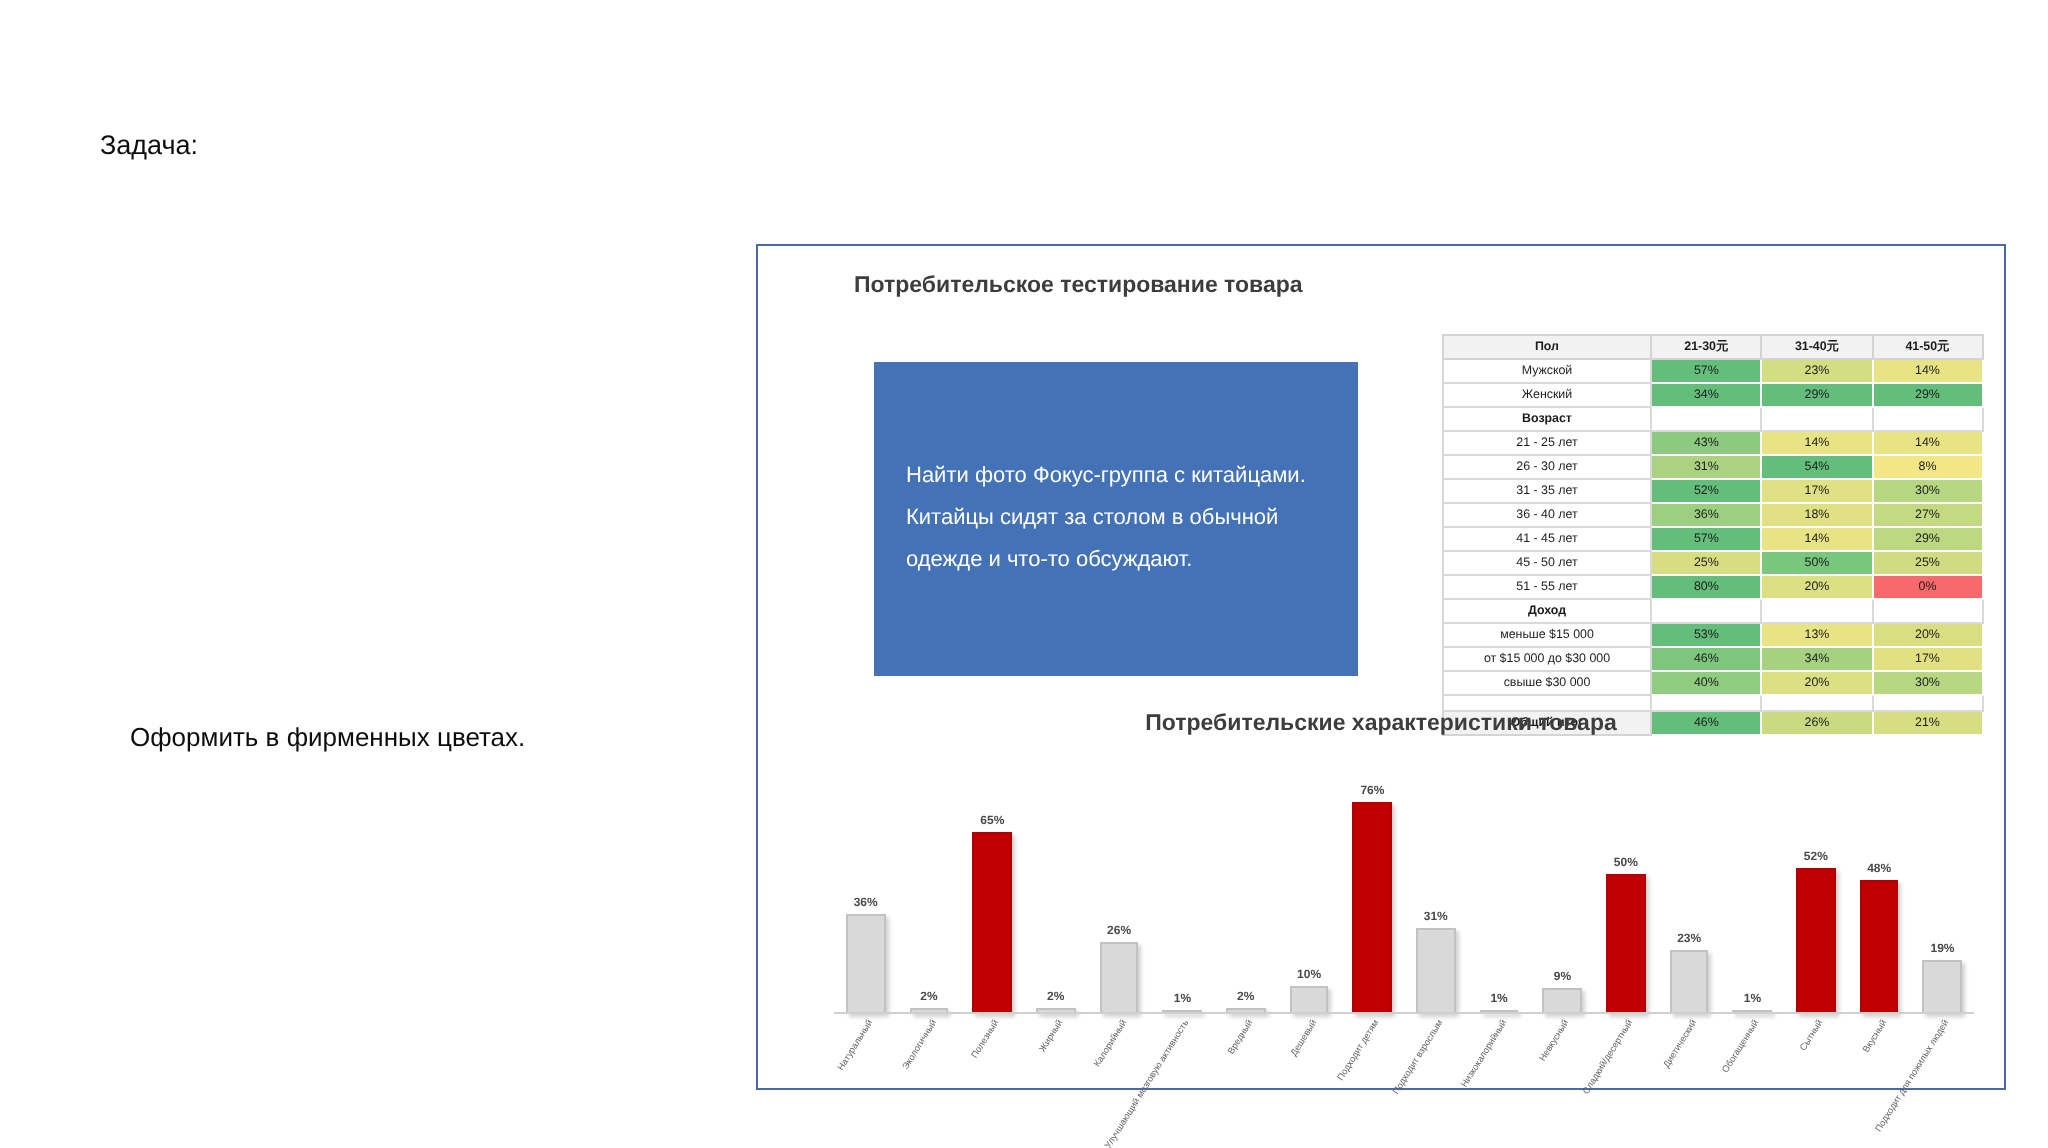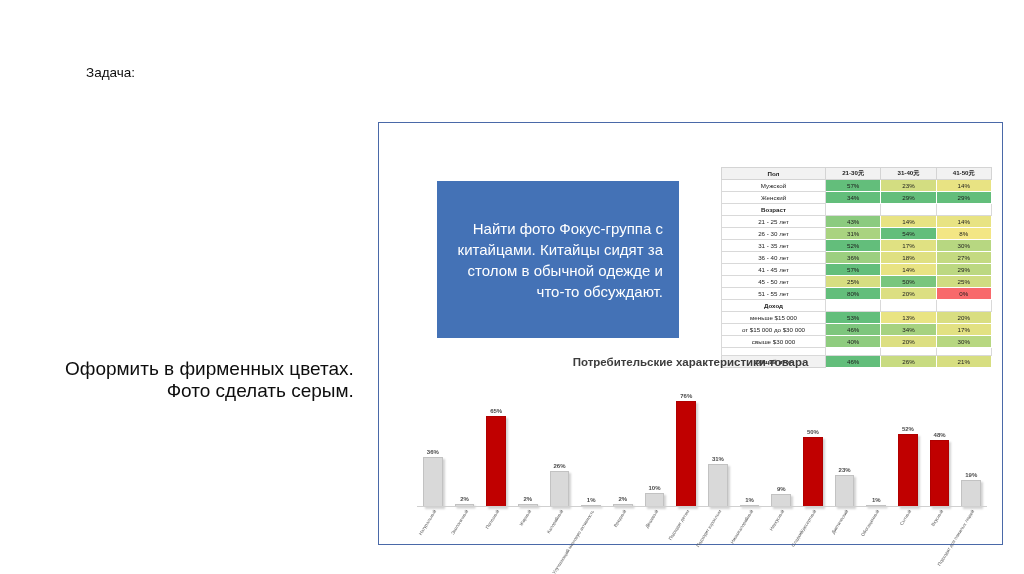--- a/index.html
+++ b/index.html
@@ -18,30 +18,29 @@
 
   
   .task-block {
     position: absolute;
     left: 50px;
     top: 62px;
     font-size: 13.5px;
     line-height: 21px;
     color: #0d0d0d;
   }
-  .task-block div { white-space: nowrap; margin-left: 36px; }
+  .task-block div { white-space: nowrap; }
 
   .notes-block {
     position: absolute;
     left: 65px;
     top: 358px;
-    font-size: 19px;
+    font-size: 13px;
     line-height: 22px;
     color: #0d0d0d;
-    text-align: right;
   }
   .notes-block div { white-space: nowrap; }
 
   
   .slide-panel {
     position: absolute;
     left: 378px;
     top: 122px;
     width: 625px;
     height: 423px;
@@ -69,23 +68,23 @@
     height: 157px;
     background: #4472b6;
     display: flex;
     align-items: center;
     justify-content: center;
     padding: 6px 16px;
     box-sizing: border-box;
   }
   .photo-box-text {
     color: #ffffff;
-    font-size: 15px;
+    font-size: 11px;
     line-height: 21px;
-    text-align: right;
+    text-align: left;
   }
 
   
   .price-table {
     position: absolute;
     left: 342px;
     top: 44px;
     width: 270px;
     border-collapse: collapse;
     font-size: 6.2px;
@@ -221,25 +220,25 @@
 </style>
 </head>
 <body>
 
 <div class="task-block">
   <div>Задача:</div>
 </div>
 
 <div class="notes-block">
   <div>Оформить в фирменных цветах.</div>
-  <div>Фото сделать серым.</div>
 </div>
 
 <div class="slide-panel">
 
+  <div class="panel-title left">Потребительское тестирование товара</div>
 
   <div class="photo-box">
     <div class="photo-box-text">Найти фото Фокус-группа с китайцами. Китайцы сидят за столом в обычной одежде и что-то обсуждают.</div>
   </div>
 
   <table class="price-table">
     <colgroup>
       <col class="c-label">
         <col class="c-val">
         <col class="c-val">

